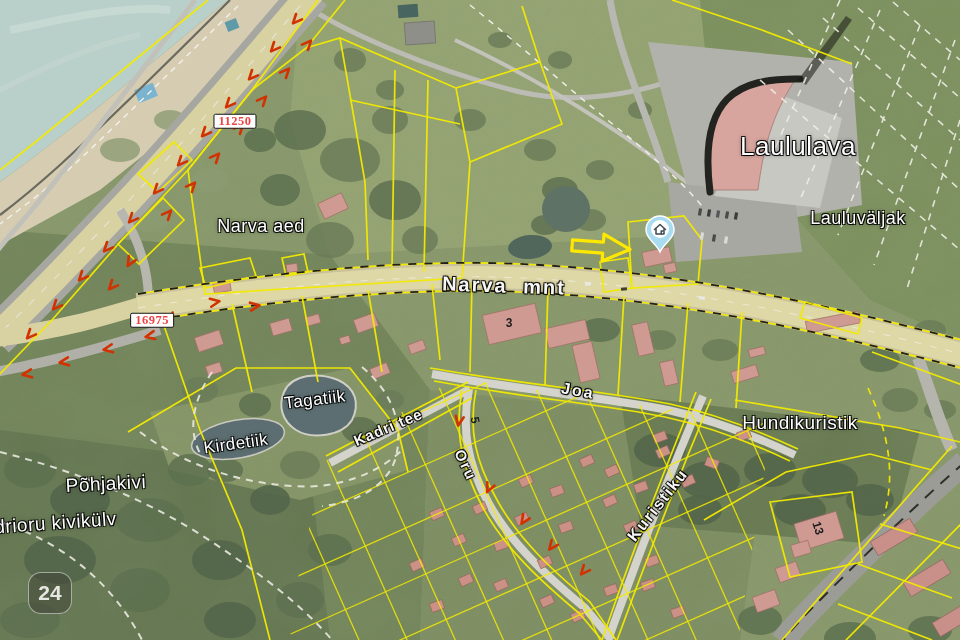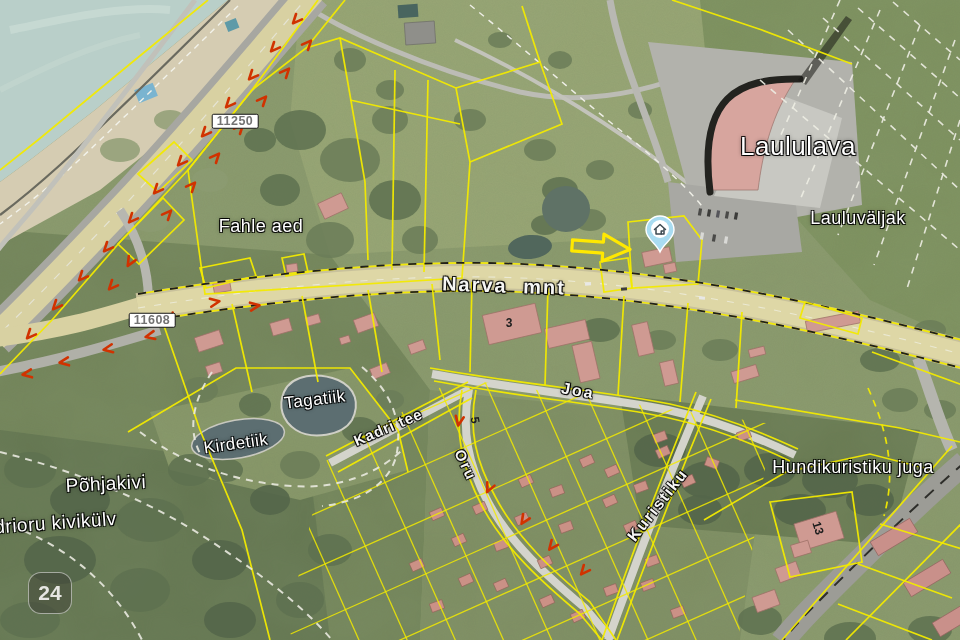--- a/index.html
+++ b/index.html
@@ -5,22 +5,22 @@
   html,body{margin:0;padding:0;background:#222;}
   #stage{position:relative;width:960px;height:640px;overflow:hidden;background:#87976a;
          font-family:"Liberation Sans",sans-serif;}
   #stage svg.base{position:absolute;left:0;top:0;}
   .lbl{position:absolute;color:#fff;white-space:nowrap;z-index:5;
        text-shadow:-1px -1px 0 rgba(0,0,0,.85),1px -1px 0 rgba(0,0,0,.85),
                    -1px 1px 0 rgba(0,0,0,.85),1px 1px 0 rgba(0,0,0,.85),0 0 4px rgba(0,0,0,.6);}
   .area{font-size:18px;font-weight:400;letter-spacing:.5px;}
   .street{font-weight:bold;letter-spacing:2px;color:#f6f6f4;}
   .badge{position:absolute;z-index:5;transform:translate(-50%,-50%);background:#fff;
-         border:1.6px solid #141414;border-radius:2px;color:#737373;font-weight:bold;
-         font-size:12.5px;line-height:1;padding:0 4px;letter-spacing:.5px;}
+         border:1.6px solid #141414;border-radius:2px;color:#ef4444;font-weight:bold;
+         font-size:12.5px;line-height:1;padding:0 4px;letter-spacing:.5px;font-family:Liberation Serif, serif;}
   .bnum{position:absolute;z-index:5;color:#1d1d1d;font-size:12px;font-weight:600;}
   .tile{position:absolute;z-index:7;left:28px;top:572px;width:42px;height:40px;
         background:rgba(58,58,52,.45);border:1px solid rgba(242,242,240,.55);border-radius:13px;
         color:#e6e6e2;font-size:21px;font-weight:600;display:flex;align-items:center;justify-content:center;}
   .pin{position:absolute;z-index:6;}
   .arrow{position:absolute;z-index:6;}
   .chev{stroke:#d13200;stroke-width:2.6;fill:none;stroke-linecap:round;stroke-linejoin:round;}
   .house{fill:#cb9186;stroke:#8f6157;stroke-width:.6;}
   .bld{fill:#cf9a92;stroke:#9c6f66;stroke-width:.7;}
   .cad{stroke:#f2ea00;stroke-width:1.7;fill:none;opacity:.95;}
@@ -397,37 +397,37 @@
     <rect x="-3.5" y="-1.6" width="7" height="3.2" transform="translate(736 216) rotate(-80)" fill="#3c3c3a"></rect>
     <rect x="-3.5" y="-1.6" width="7" height="3.2" transform="translate(702 236) rotate(-80)" fill="#d9d9d6"></rect>
     <rect x="-3.5" y="-1.6" width="7" height="3.2" transform="translate(714 238) rotate(-80)" fill="#4a4a48"></rect>
     <rect x="-3.5" y="-1.6" width="7" height="3.2" transform="translate(726 240) rotate(-80)" fill="#d9d9d6"></rect>
     <rect x="-3" y="-1.5" width="6" height="3" transform="translate(588 284) rotate(-4)" fill="#e8e8e6"></rect>
     <rect x="-3" y="-1.5" width="6" height="3" transform="translate(624 289) rotate(-3)" fill="#3e3e3c"></rect>
     <rect x="-3" y="-1.5" width="6" height="3" transform="translate(702 298) rotate(4)" fill="#e8e8e6"></rect>
   </g>
 </svg>
 
-<div class="lbl area" style="left:261px;top:226px;transform:translate(-50%,-50%);">Fahle aed</div>
+<div class="lbl area" style="left:261px;top:226px;transform:translate(-50%,-50%);">Narva aed</div>
 <div class="lbl area" style="left:798px;top:146px;transform:translate(-50%,-50%);font-size:26px;">Laululava</div>
 <div class="lbl area" style="left:858px;top:218px;transform:translate(-50%,-50%);">Lauluväljak</div>
 <div class="lbl area" style="left:315px;top:400px;transform:translate(-50%,-50%) rotate(-7deg);font-size:17px;">Tagatiik</div>
 <div class="lbl area" style="left:236px;top:444px;transform:translate(-50%,-50%) rotate(-8deg);font-size:17px;">Kirdetiik</div>
 <div class="lbl area" style="left:106px;top:484px;transform:translate(-50%,-50%) rotate(-3deg);font-size:19px;">Põhjakivi</div>
 <div class="lbl area" style="left:-30px;top:524px;transform:translate(0,-50%) rotate(-4deg);font-size:19px;">Kadrioru kivikülv</div>
-<div class="lbl area" style="left:853px;top:467px;transform:translate(-50%,-50%);">Hundikuristiku juga</div>
+<div class="lbl area" style="left:800px;top:423px;transform:translate(-50%,-50%);font-size:19px;">Hundikuristik</div>
 
 <div class="lbl street" style="left:504px;top:286px;transform:translate(-50%,-50%) rotate(2deg);font-size:20px;word-spacing:8px;">Narva mnt</div>
 <div class="lbl street" style="left:578px;top:391px;transform:translate(-50%,-50%) rotate(10deg);font-size:16px;">Joa</div>
 <div class="lbl street" style="left:388px;top:427px;transform:translate(-50%,-50%) rotate(-23deg);font-size:15px;letter-spacing:1px;">Kadri tee</div>
 <div class="lbl street" style="left:466px;top:465px;transform:translate(-50%,-50%) rotate(65deg);font-size:15px;">Oru</div>
 <div class="lbl street" style="left:658px;top:505px;transform:translate(-50%,-50%) rotate(-52deg);font-size:16px;">Kuristiku</div>
 
 <div class="badge" style="left:235px;top:121px;">11250</div>
-<div class="badge" style="left:152px;top:320px;">11608</div>
+<div class="badge" style="left:152px;top:320px;">16975</div>
 
 <div class="bnum" style="left:509px;top:323px;transform:translate(-50%,-50%);">3</div>
 <div class="bnum" style="left:475px;top:420px;transform:translate(-50%,-50%) rotate(80deg);">5</div>
 <div class="bnum" style="left:818px;top:528px;transform:translate(-50%,-50%) rotate(72deg);">13</div>
 
 <div class="tile">24</div>
 
 <svg class="arrow" width="64" height="36" viewBox="0 0 64 36" style="left:570px;top:230px;transform:rotate(4deg);">
   <polygon points="2,12 33,12 33,4 60,17.5 33,31 33,23 2,23" fill="rgba(255,232,0,0.12)" stroke="#ffe800" stroke-width="3.2" stroke-linejoin="round"></polygon>
 </svg>

